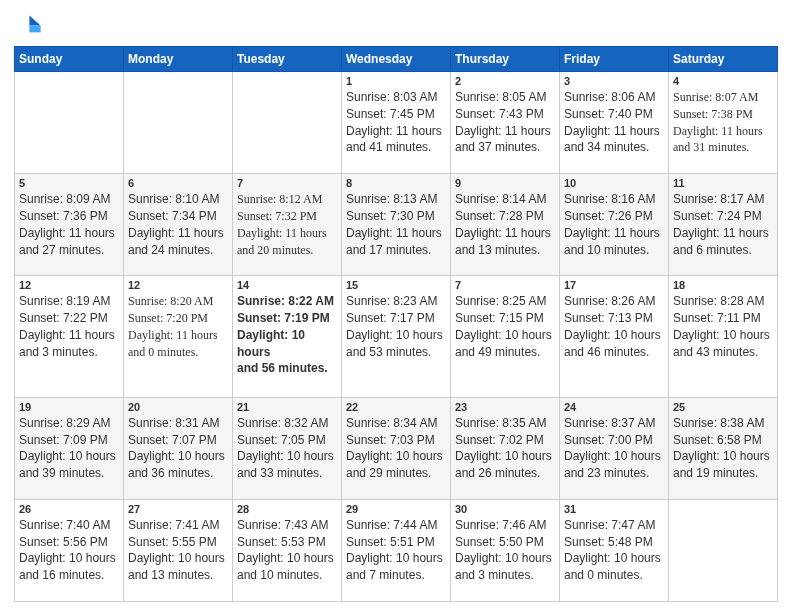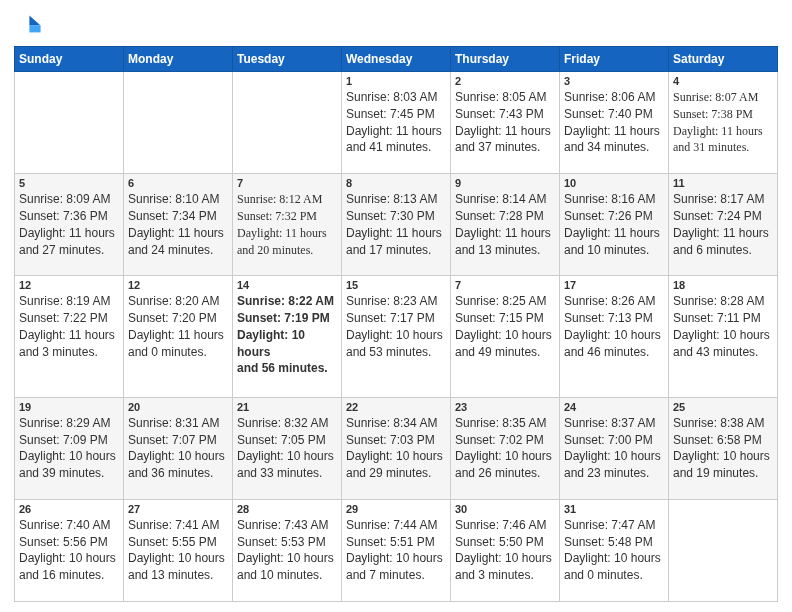--- a/index.html
+++ b/index.html
@@ -218,21 +218,21 @@
         <tr>
           <td>
             <span class="day-number">12</span>
             <div class="cell-content" style="white-space: pre-line;">Sunrise: 8:19 AM
 Sunset: 7:22 PM
 Daylight: 11 hours
 and 3 minutes.</div>
           </td>
           <td>
             <span class="day-number">12</span>
-            <div class="cell-content" style="white-space: pre-line;">Sunrise: 8:20 AM
+            <div class="cell-content" style="white-space: pre-line; font-family: Liberation Serif, serif;">Sunrise: 8:20 AM
 Sunset: 7:20 PM
 Daylight: 11 hours
 and 0 minutes.</div>
           </td>
           <td>
             <span class="day-number">14</span>
             <div class="cell-content" style="white-space: pre-line; font-weight: bold;">Sunrise: 8:22 AM
 Sunset: 7:19 PM
 Daylight: 10 hours
 and 56 minutes.</div>

